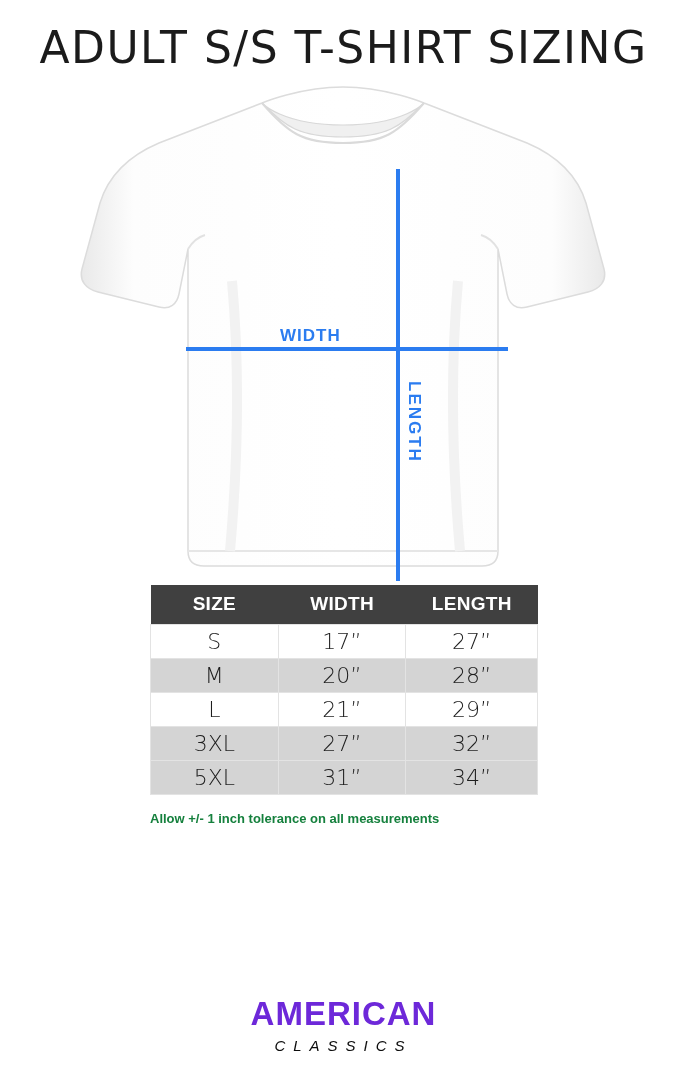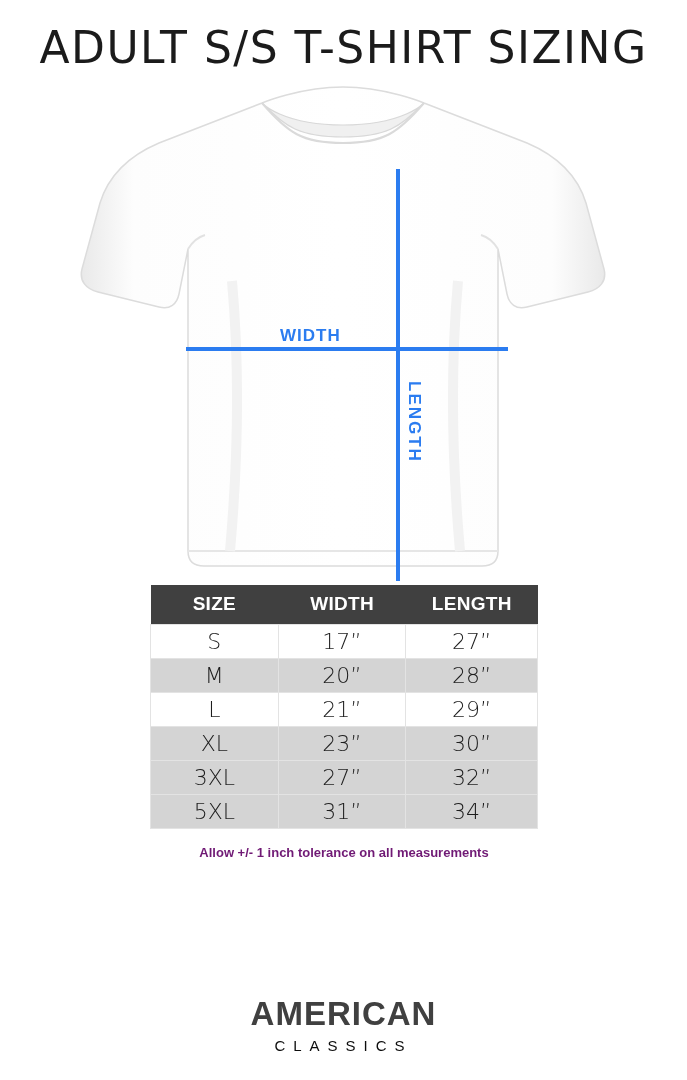--- a/index.html
+++ b/index.html
@@ -94,49 +94,49 @@
     background: #ffffff;
   }
   table.size-table tr.even td {
     background: #d4d4d4;
   }
   table.size-table col.c1 { width: 33%; }
   table.size-table col.c2 { width: 33%; }
   table.size-table col.c3 { width: 34%; }
 
   .tolerance {
-    text-align: center;
-    color: #701a75;
+    color: #15803d;
     font-size: 13px;
     font-weight: bold;
     margin-top: 16px;
     font-family: "Liberation Sans", sans-serif;
   }
 
   
   .brand {
     position: absolute;
     left: 0;
     top: 995px;
     width: 687px;
     text-align: center;
   }
   .brand-main {
     font-size: 33px;
     font-weight: bold;
     letter-spacing: 1px;
-    color: #404040;
+    color: #6d28d9;
     font-family: "Liberation Sans", sans-serif;
   }
   .brand-sub {
     font-size: 15px;
     letter-spacing: 8px;
     color: #0d0d0d;
     margin-top: 4px;
     font-family: "Liberation Sans", sans-serif;
+    font-style: italic;
   }
 </style>
 </head>
 <body>
 
 <h1 class="page-title">ADULT S/S T-SHIRT SIZING</h1>
 
 <div class="shirt-area">
   <svg class="shirt-svg" width="687" height="500" viewBox="0 0 687 500">
 
@@ -220,25 +220,20 @@
         <td>M</td>
         <td>20”</td>
         <td>28”</td>
       </tr>
       <tr class="odd">
         <td>L</td>
         <td>21”</td>
         <td>29”</td>
       </tr>
       <tr class="even">
-        <td>XL</td>
-        <td>23”</td>
-        <td>30”</td>
-      </tr>
-      <tr class="even">
         <td>3XL</td>
         <td>27”</td>
         <td>32”</td>
       </tr>
       <tr class="even">
         <td>5XL</td>
         <td>31”</td>
         <td>34”</td>
       </tr>
     </tbody>

